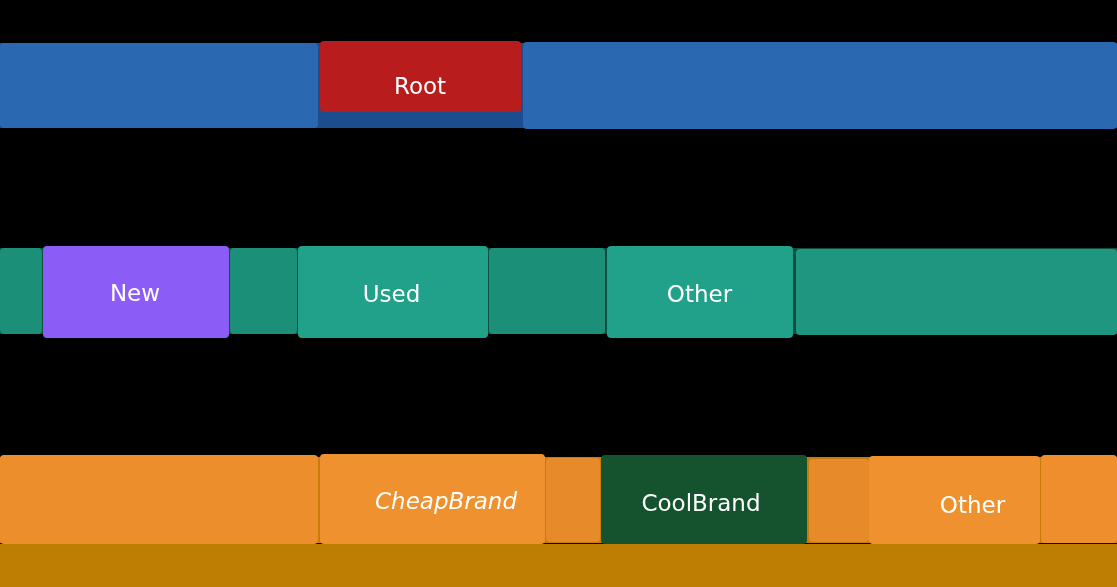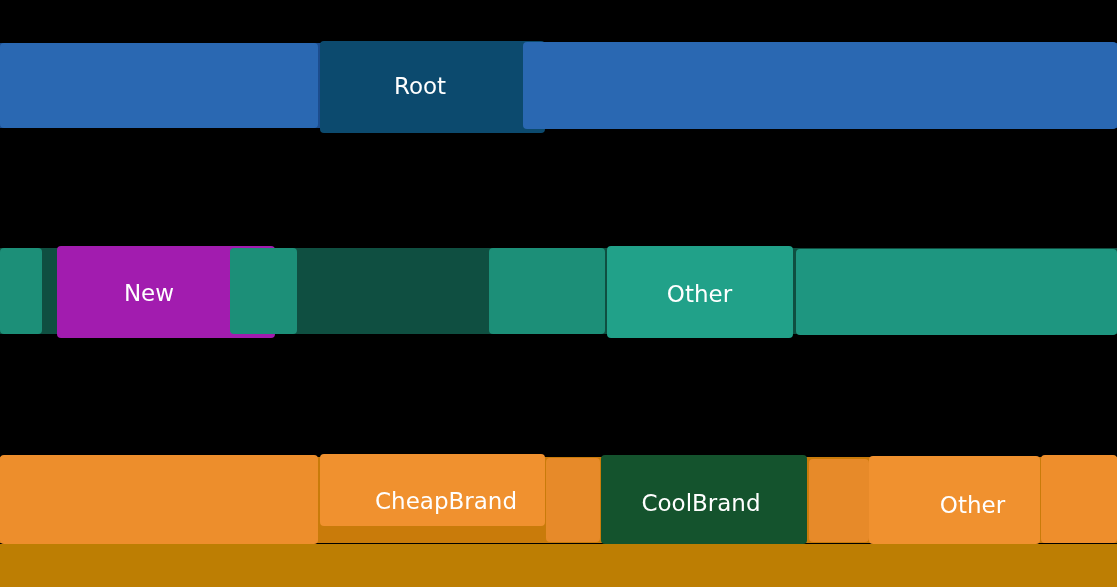--- a/index.html
+++ b/index.html
@@ -32,38 +32,41 @@
     font-family: "DejaVu Sans", sans-serif;
     pointer-events: none;
   }
 </style>
 </head>
 <body>
 
 <div id="stage">
     <div class="band" style="left: 0px; top: 42.5px; width: 1117px; height: 85.5px; background: rgb(28, 77, 142);"></div>
     <div class="node" style="left: 0px; top: 42.5px; width: 318px; height: 85.5px; background: rgb(42, 104, 178);"></div>
-    <div class="node" style="left: 319.5px; top: 41px; width: 201.5px; height: 92px; background: #0c4a6e; padding-left: 24px;">
+    <div class="node" style="left: 319.5px; top: 41px; width: 201.5px; height: 71px; background: #b91c1c;">
       <span class="node-label" style="left: 100.5px; top: 45px;">Root</span>
     </div>
     <div class="node" style="left: 522.5px; top: 42px; width: 594.5px; height: 86.5px; background: rgb(42, 104, 178);"></div>
     <div class="band" style="left: 0px; top: 247.5px; width: 1117px; height: 86.5px; background: rgb(15, 79, 65);"></div>
     <div class="node" style="left: 0px; top: 247.5px; width: 42px; height: 86.5px; background: rgb(28, 143, 120);"></div>
-    <div class="node" style="left: 57px; top: 245.5px; width: 186px; height: 92px; background: #a21caf; padding-left: 32px;">
+    <div class="node" style="left: 43px; top: 245.5px; width: 186px; height: 92px; background: #8b5cf6;">
       <span class="node-label" style="left: 92px; top: 47.5px;">New</span>
     </div>
     <div class="node" style="left: 229.5px; top: 247.5px; width: 67px; height: 86.5px; background: rgb(28, 143, 120);"></div>
+    <div class="node" style="left: 297.5px; top: 245.5px; width: 190px; height: 92px; background: rgb(33, 161, 137);">
+      <span class="node-label" style="left: 94px; top: 48px;">Used</span>
+    </div>
     <div class="node" style="left: 489px; top: 248px; width: 115.5px; height: 85.5px; background: rgb(28, 143, 120);"></div>
     <div class="node" style="left: 606.5px; top: 245.5px; width: 186px; height: 92px; background: rgb(33, 161, 137);">
       <span class="node-label" style="left: 93px; top: 48px;">Other</span>
     </div>
     <div class="node" style="left: 795.5px; top: 249px; width: 321.5px; height: 86px; background: rgb(30, 150, 128);"></div>
     <div class="band" style="left: 0px; top: 456.5px; width: 1117px; height: 86px; background: rgb(201, 123, 10);"></div>
     <div class="node" style="left: 0px; top: 455px; width: 318px; height: 88.5px; background: rgb(237, 142, 44);"></div>
-    <div class="node" style="left: 319.5px; top: 454px; width: 225px; height: 72px; background: rgb(240, 145, 47);">
+    <div class="node" style="left: 319.5px; top: 454px; width: 225px; height: 90px; background: rgb(240, 145, 47); font-style: italic;">
       <span class="node-label" style="left: 126.5px; top: 47px;">CheapBrand</span>
     </div>
     <div class="node" style="left: 545.5px; top: 458px; width: 54.5px; height: 83.5px; background: rgb(231, 138, 41);"></div>
     <div class="node" style="left: 601px; top: 454.5px; width: 205.5px; height: 89.5px; background: #14532d;">
       <span class="node-label" style="left: 100px; top: 48.5px;">CoolBrand</span>
     </div>
     <div class="node" style="left: 809px; top: 458.5px; width: 59.5px; height: 83px; background: rgb(231, 138, 41);"></div>
     <div class="node" style="left: 869px; top: 456px; width: 171px; height: 87.5px; background: rgb(240, 145, 47);">
       <span class="node-label" style="left: 103.5px; top: 48.5px;">Other</span>
     </div>

